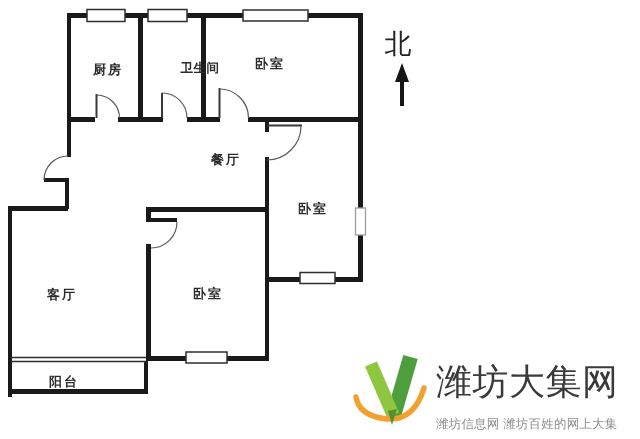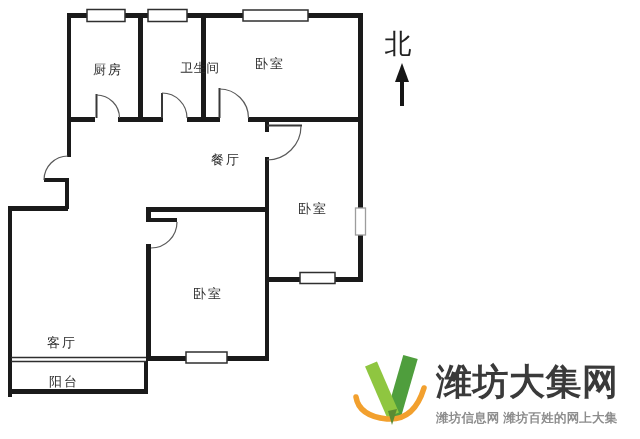--- a/index.html
+++ b/index.html
@@ -3,34 +3,34 @@
 <meta charset="utf-8">
 <style>
   html,body{margin:0;padding:0;background:#ffffff;}
   .stage{
     position:relative;width:640px;height:439px;background:#ffffff;overflow:hidden;
     font-family:"Liberation Sans","DejaVu Sans",sans-serif;
   }
   .plan-svg{position:absolute;left:0;top:0;}
   .room-label{
     position:absolute;transform:translate(-50%,-50%);
-    font-size:13px;color:#2b2b2b;letter-spacing:2px;white-space:nowrap;
+    font-size:13px;color:#2b2b2b;letter-spacing:2px;white-space:nowrap;font-weight:bold;
   }
   .room-label.tight{letter-spacing:0.5px;font-size:12.5px;}
   .north-label{
     position:absolute;left:398px;top:44px;transform:translate(-50%,-50%);
     font-size:27px;color:#222222;white-space:nowrap;
   }
   .brand-text{position:absolute;left:436px;top:363px;}
   .brand-title{
-    font-size:36px;font-weight:bold;color:#3a3a3a;letter-spacing:0.5px;
+    font-size:36px;font-weight:normal;color:#3a3a3a;letter-spacing:0.5px;
     line-height:1.05;white-space:nowrap;
   }
   .brand-subtitle{
-    font-size:12.5px;color:#8d8d8d;letter-spacing:0.2px;margin-top:9px;white-space:nowrap;font-weight:bold;
+    font-size:12.5px;color:#8d8d8d;letter-spacing:0.2px;margin-top:15px;white-space:nowrap;
   }
 </style>
 </head>
 <body>
 
 <div class="stage">
 
   <svg class="plan-svg" width="640" height="439" viewBox="0 0 640 439">
 
     <g fill="#1a1a1a" shape-rendering="crispEdges">
@@ -101,21 +101,21 @@
       <polygon points="388,411 397,409 392,425" fill="#5c8b33"></polygon>
     </g>
   </svg>
 
   <div class="room-label" style="left:108px;top:70px;">厨房</div>
   <div class="room-label tight" style="left:200px;top:68px;">卫生间</div>
   <div class="room-label" style="left:270px;top:64px;">卧室</div>
   <div class="room-label" style="left:226px;top:160px;">餐厅</div>
   <div class="room-label" style="left:313px;top:209px;">卧室</div>
   <div class="room-label" style="left:208px;top:294px;">卧室</div>
-  <div class="room-label" style="left:62px;top:295px;margin-top:48px;">客厅</div>
+  <div class="room-label" style="left:62px;top:295px;">客厅</div>
   <div class="room-label" style="left:64px;top:382px;">阳台</div>
 
   <div class="north-label">北</div>
 
   <div class="brand-text">
     <div class="brand-title">潍坊大集网</div>
     <div class="brand-subtitle">潍坊信息网 潍坊百姓的网上大集</div>
   </div>
 
 </div>

